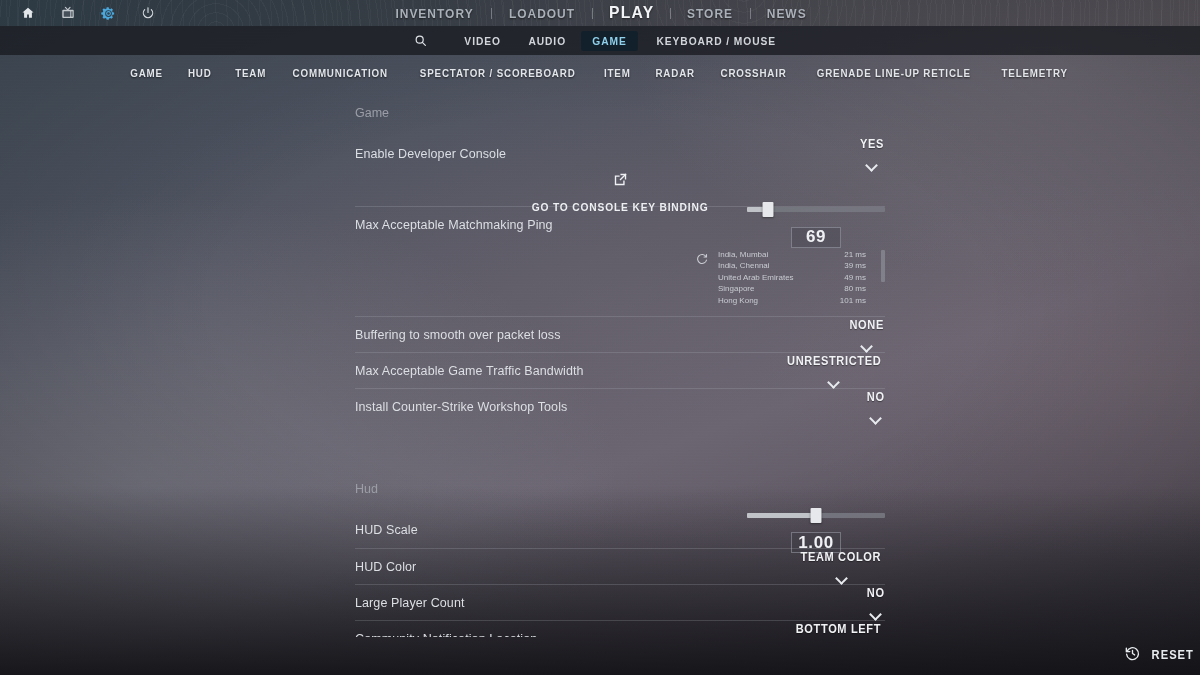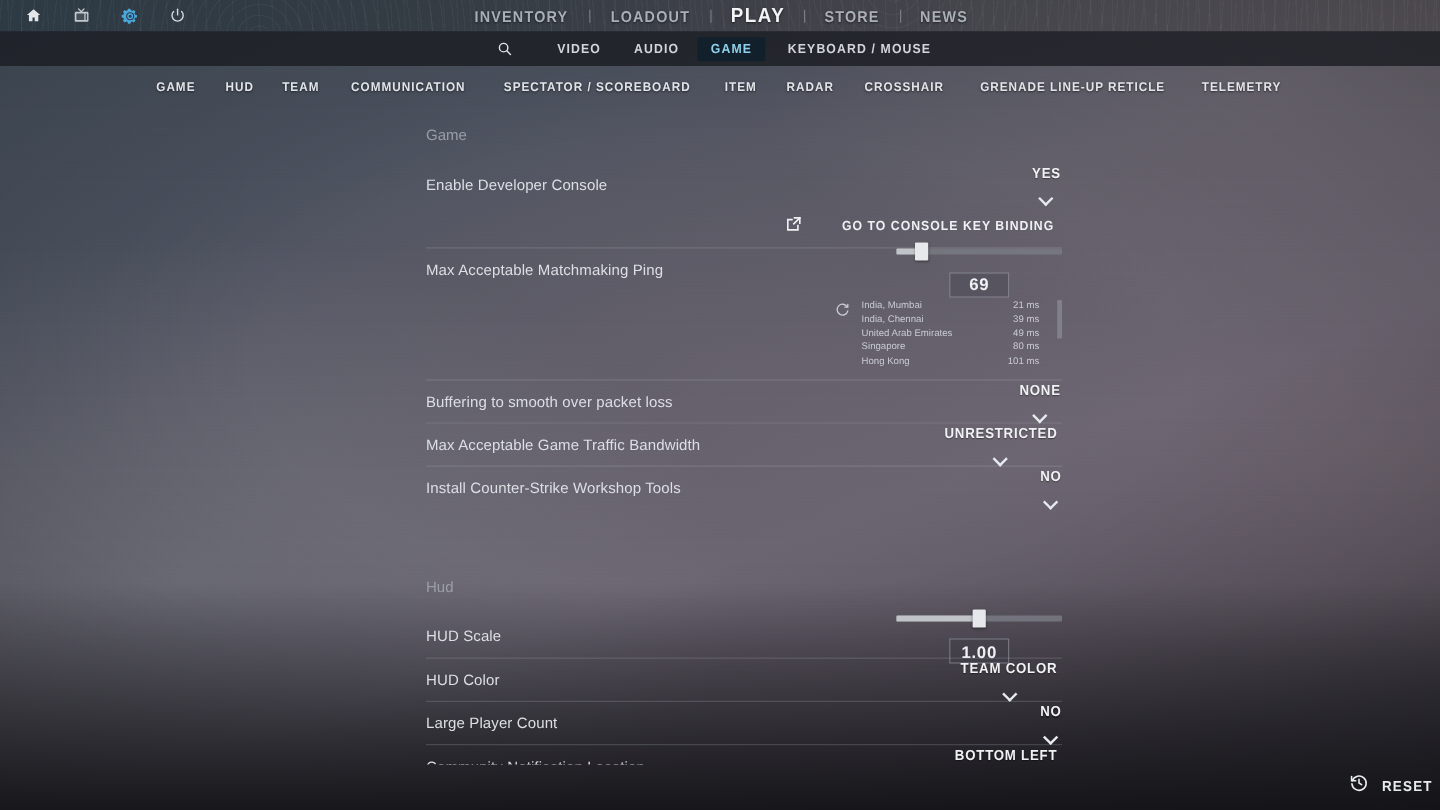--- a/index.html
+++ b/index.html
@@ -231,22 +231,23 @@
     border-right: 2px solid #e7eaee;
     border-bottom: 2px solid #e7eaee;
     transform: rotate(45deg);
   }
 
   
   .linkrow {
     height: 34px;
     display: flex;
     align-items: center;
-    justify-content: flex-end;
-    gap: 26px;
+    justify-content: flex-start;
+    gap: 10px;
+    flex-direction: column;
   }
   .link-text {
     font-family: "Liberation Sans Narrow", "Liberation Sans", sans-serif;
     font-size: 11px;
     font-weight: bold;
     letter-spacing: 0.9px;
     color: #eef0f3;
     cursor: pointer;
     transform: scaleX(0.93);
   }
@@ -284,21 +285,21 @@
   }
 
   .numbox {
     width: 50px; height: 21px;
     border: 1px solid rgba(175,180,190,0.45);
     background: rgba(60,60,70,0.30);
     display: flex;
     align-items: center;
     justify-content: center;
     font-family: "Liberation Sans Narrow", "Liberation Sans", sans-serif;
-    font-size: 14px;
+    font-size: 17px;
     font-weight: bold;
     letter-spacing: 0.6px;
     color: #eef0f3;
     cursor: text;
   }
 
   
   .serverblock {
     display: flex;
     align-items: flex-start;

